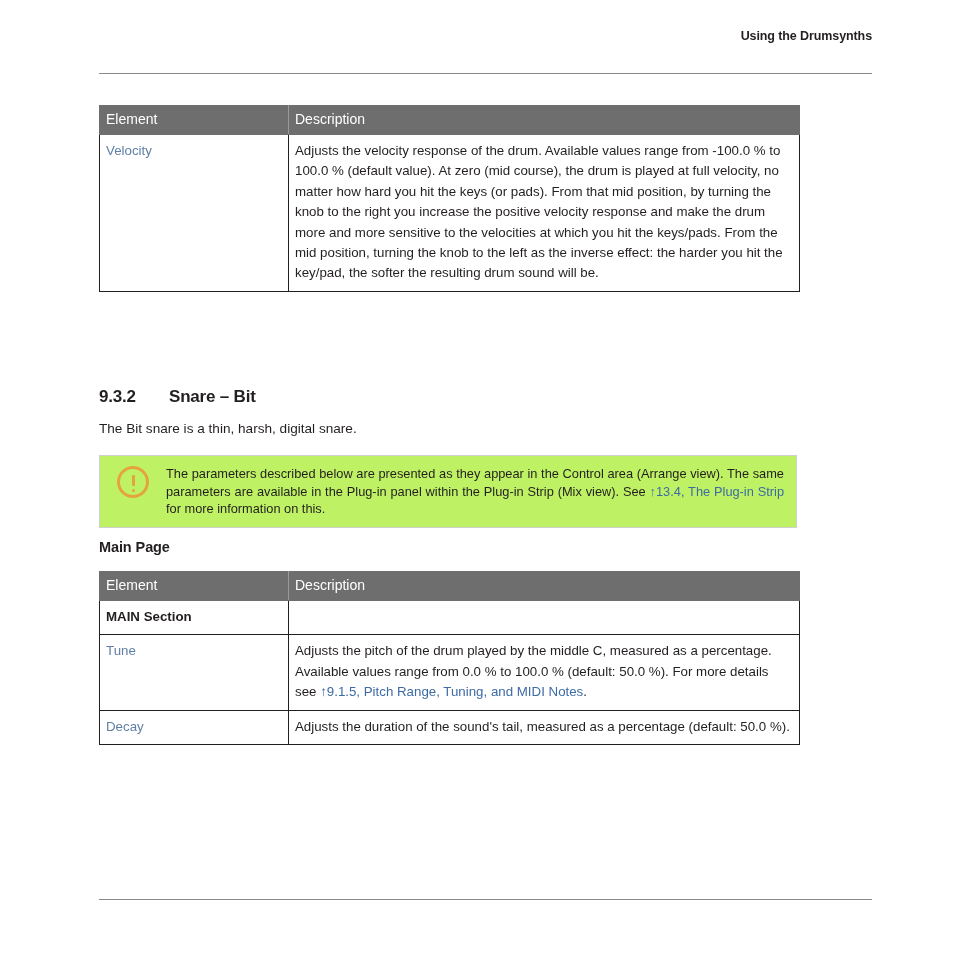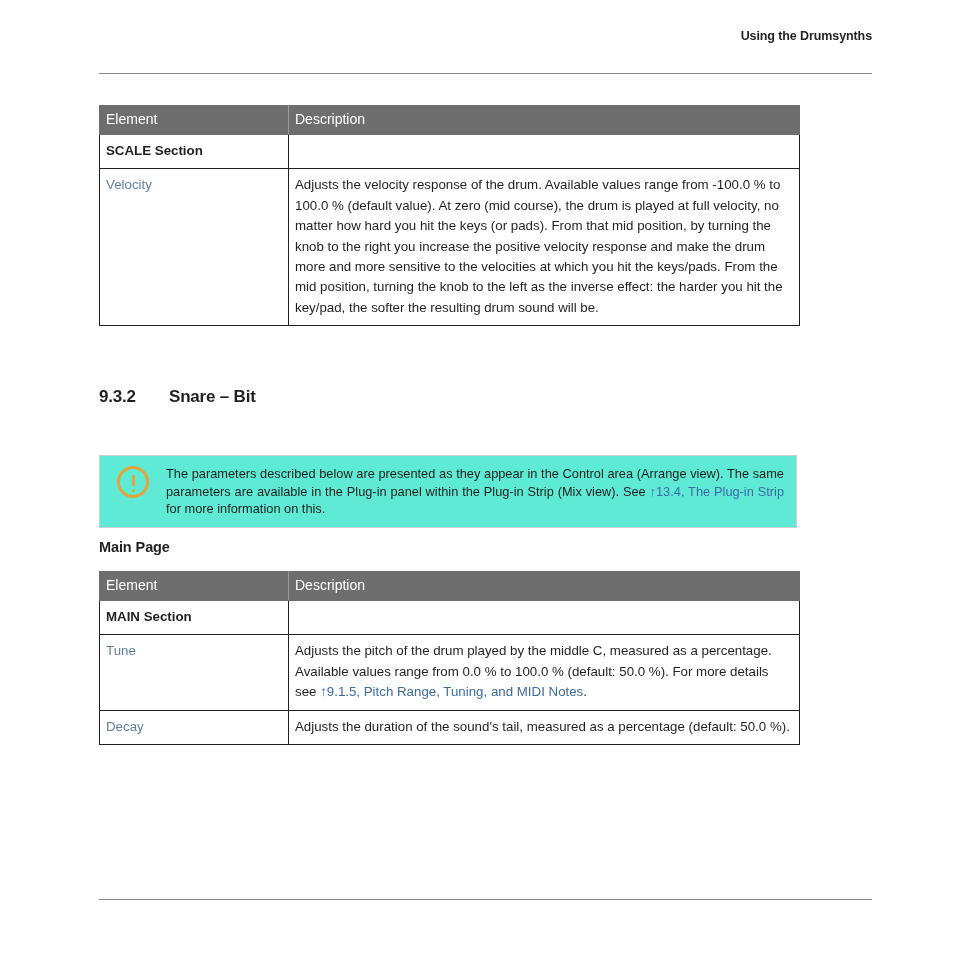--- a/index.html
+++ b/index.html
@@ -126,21 +126,21 @@
     letter-spacing: -0.1px;
   }
 
   
   .note-box {
     position: absolute;
     left: 99px;
     top: 455px;
     width: 698px;
     min-height: 55px;
-    background: #5eead4;
+    background: #bef264;
     border: 1px solid #cfcfcf;
     display: flex;
     align-items: flex-start;
     padding: 9px 0 9px 0;
     box-sizing: border-box;
   }
   .note-icon-wrap {
     width: 66px;
     flex: 0 0 66px;
     display: flex;
@@ -219,32 +219,29 @@
         <col class="c2">
       </colgroup>
     <thead>
       <tr>
         <th>Element</th>
         <th class="last">Description</th>
       </tr>
     </thead>
     <tbody>
       <tr>
-        <td class="section-name">SCALE Section</td>
-        <td class="empty">&nbsp;</td>
-      </tr>
-      <tr>
         <td class="elem">Velocity</td>
         <td>Adjusts the velocity response of the drum. Available values range from -100.0 % to 100.0 % (default value). At zero (mid course), the drum is played at full velocity, no matter how hard you hit the keys (or pads). From that mid position, by turning the knob to the right you increase the positive velocity response and make the drum more and more sensitive to the velocities at which you hit the keys/pads. From the mid position, turning the knob to the left as the inverse effect: the harder you hit the key/pad, the softer the resulting drum sound will be.</td>
       </tr>
     </tbody>
   </table>
 
   <div class="h3" style="top:387px;"><span class="num">9.3.2</span><span>Snare – Bit</span></div>
 
+  <div class="body-para" style="top:419px; width:700px;">The Bit snare is a thin, harsh, digital snare.</div>
 
   <div class="note-box">
     <div class="note-icon-wrap">
       <div class="note-icon">
         <span class="bang-stem"></span>
         <span class="bang-dot"></span>
       </div>
     </div>
     <div class="note-text">
       <span>The parameters described below are presented as they appear in the Control area (Arrange view). The same parameters are available in the Plug-in panel within the Plug-in Strip (Mix view). See </span><span class="xref">↑13.4, The Plug-in Strip</span><span> for more information on this.</span>

